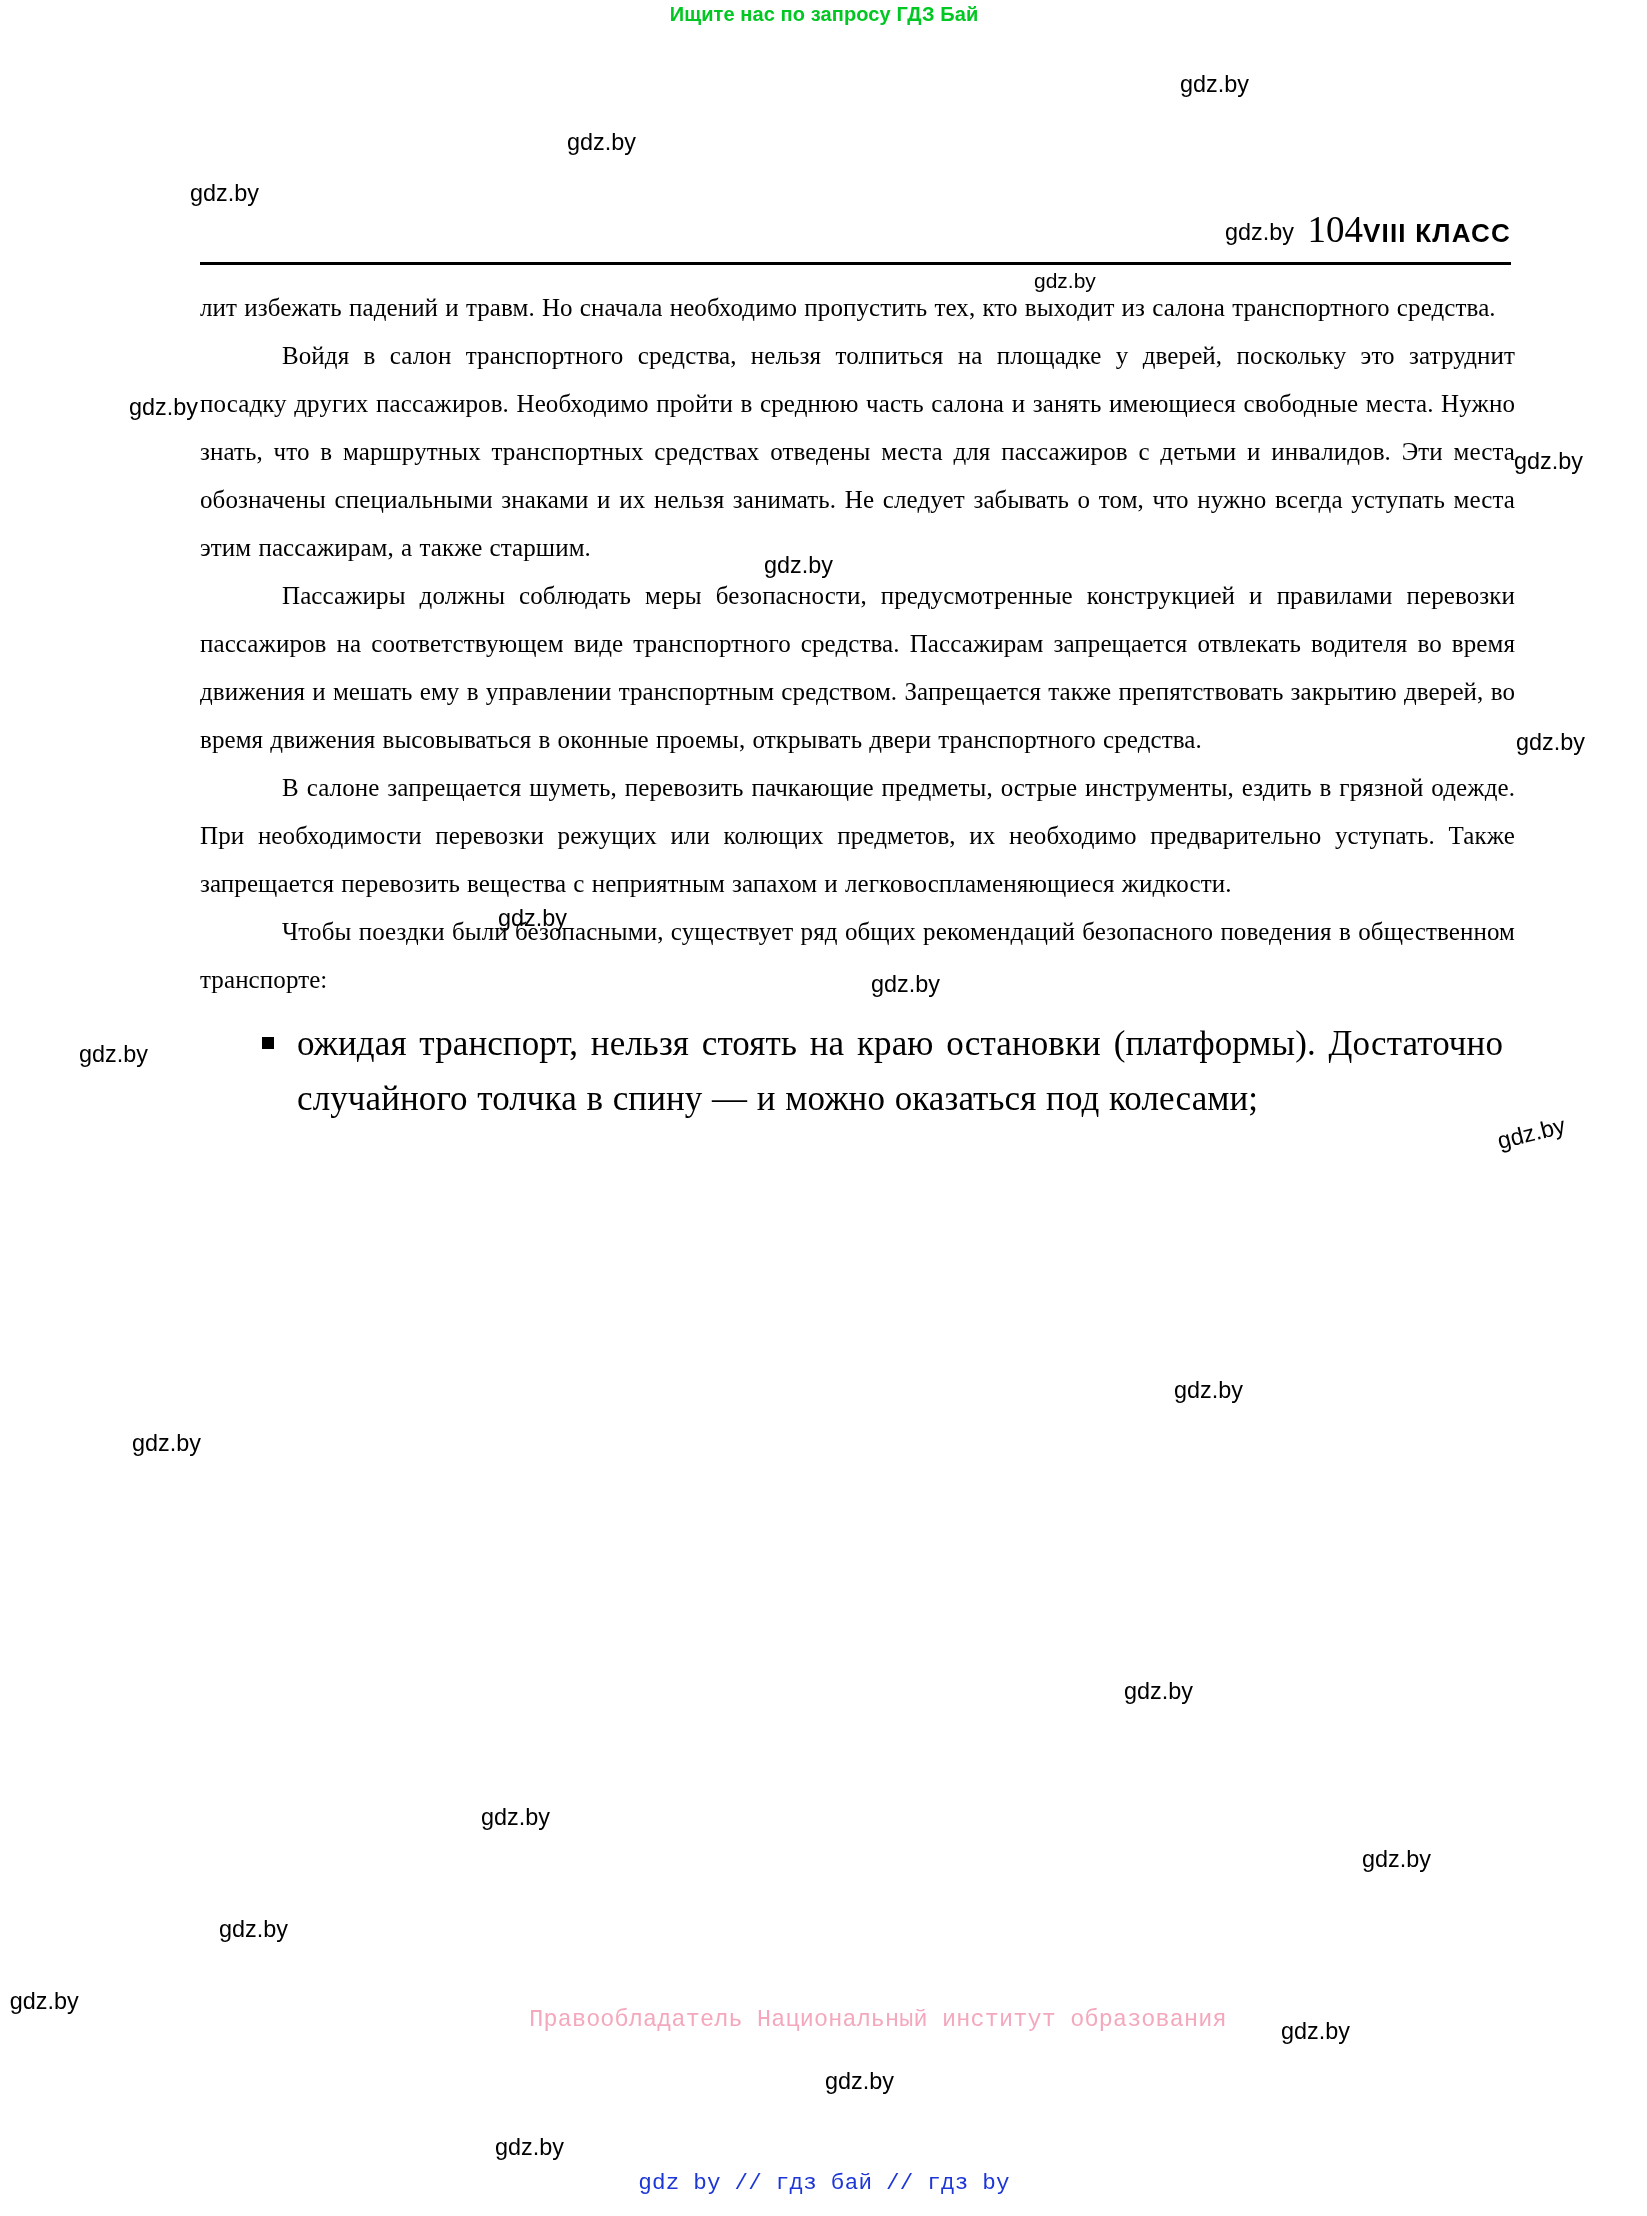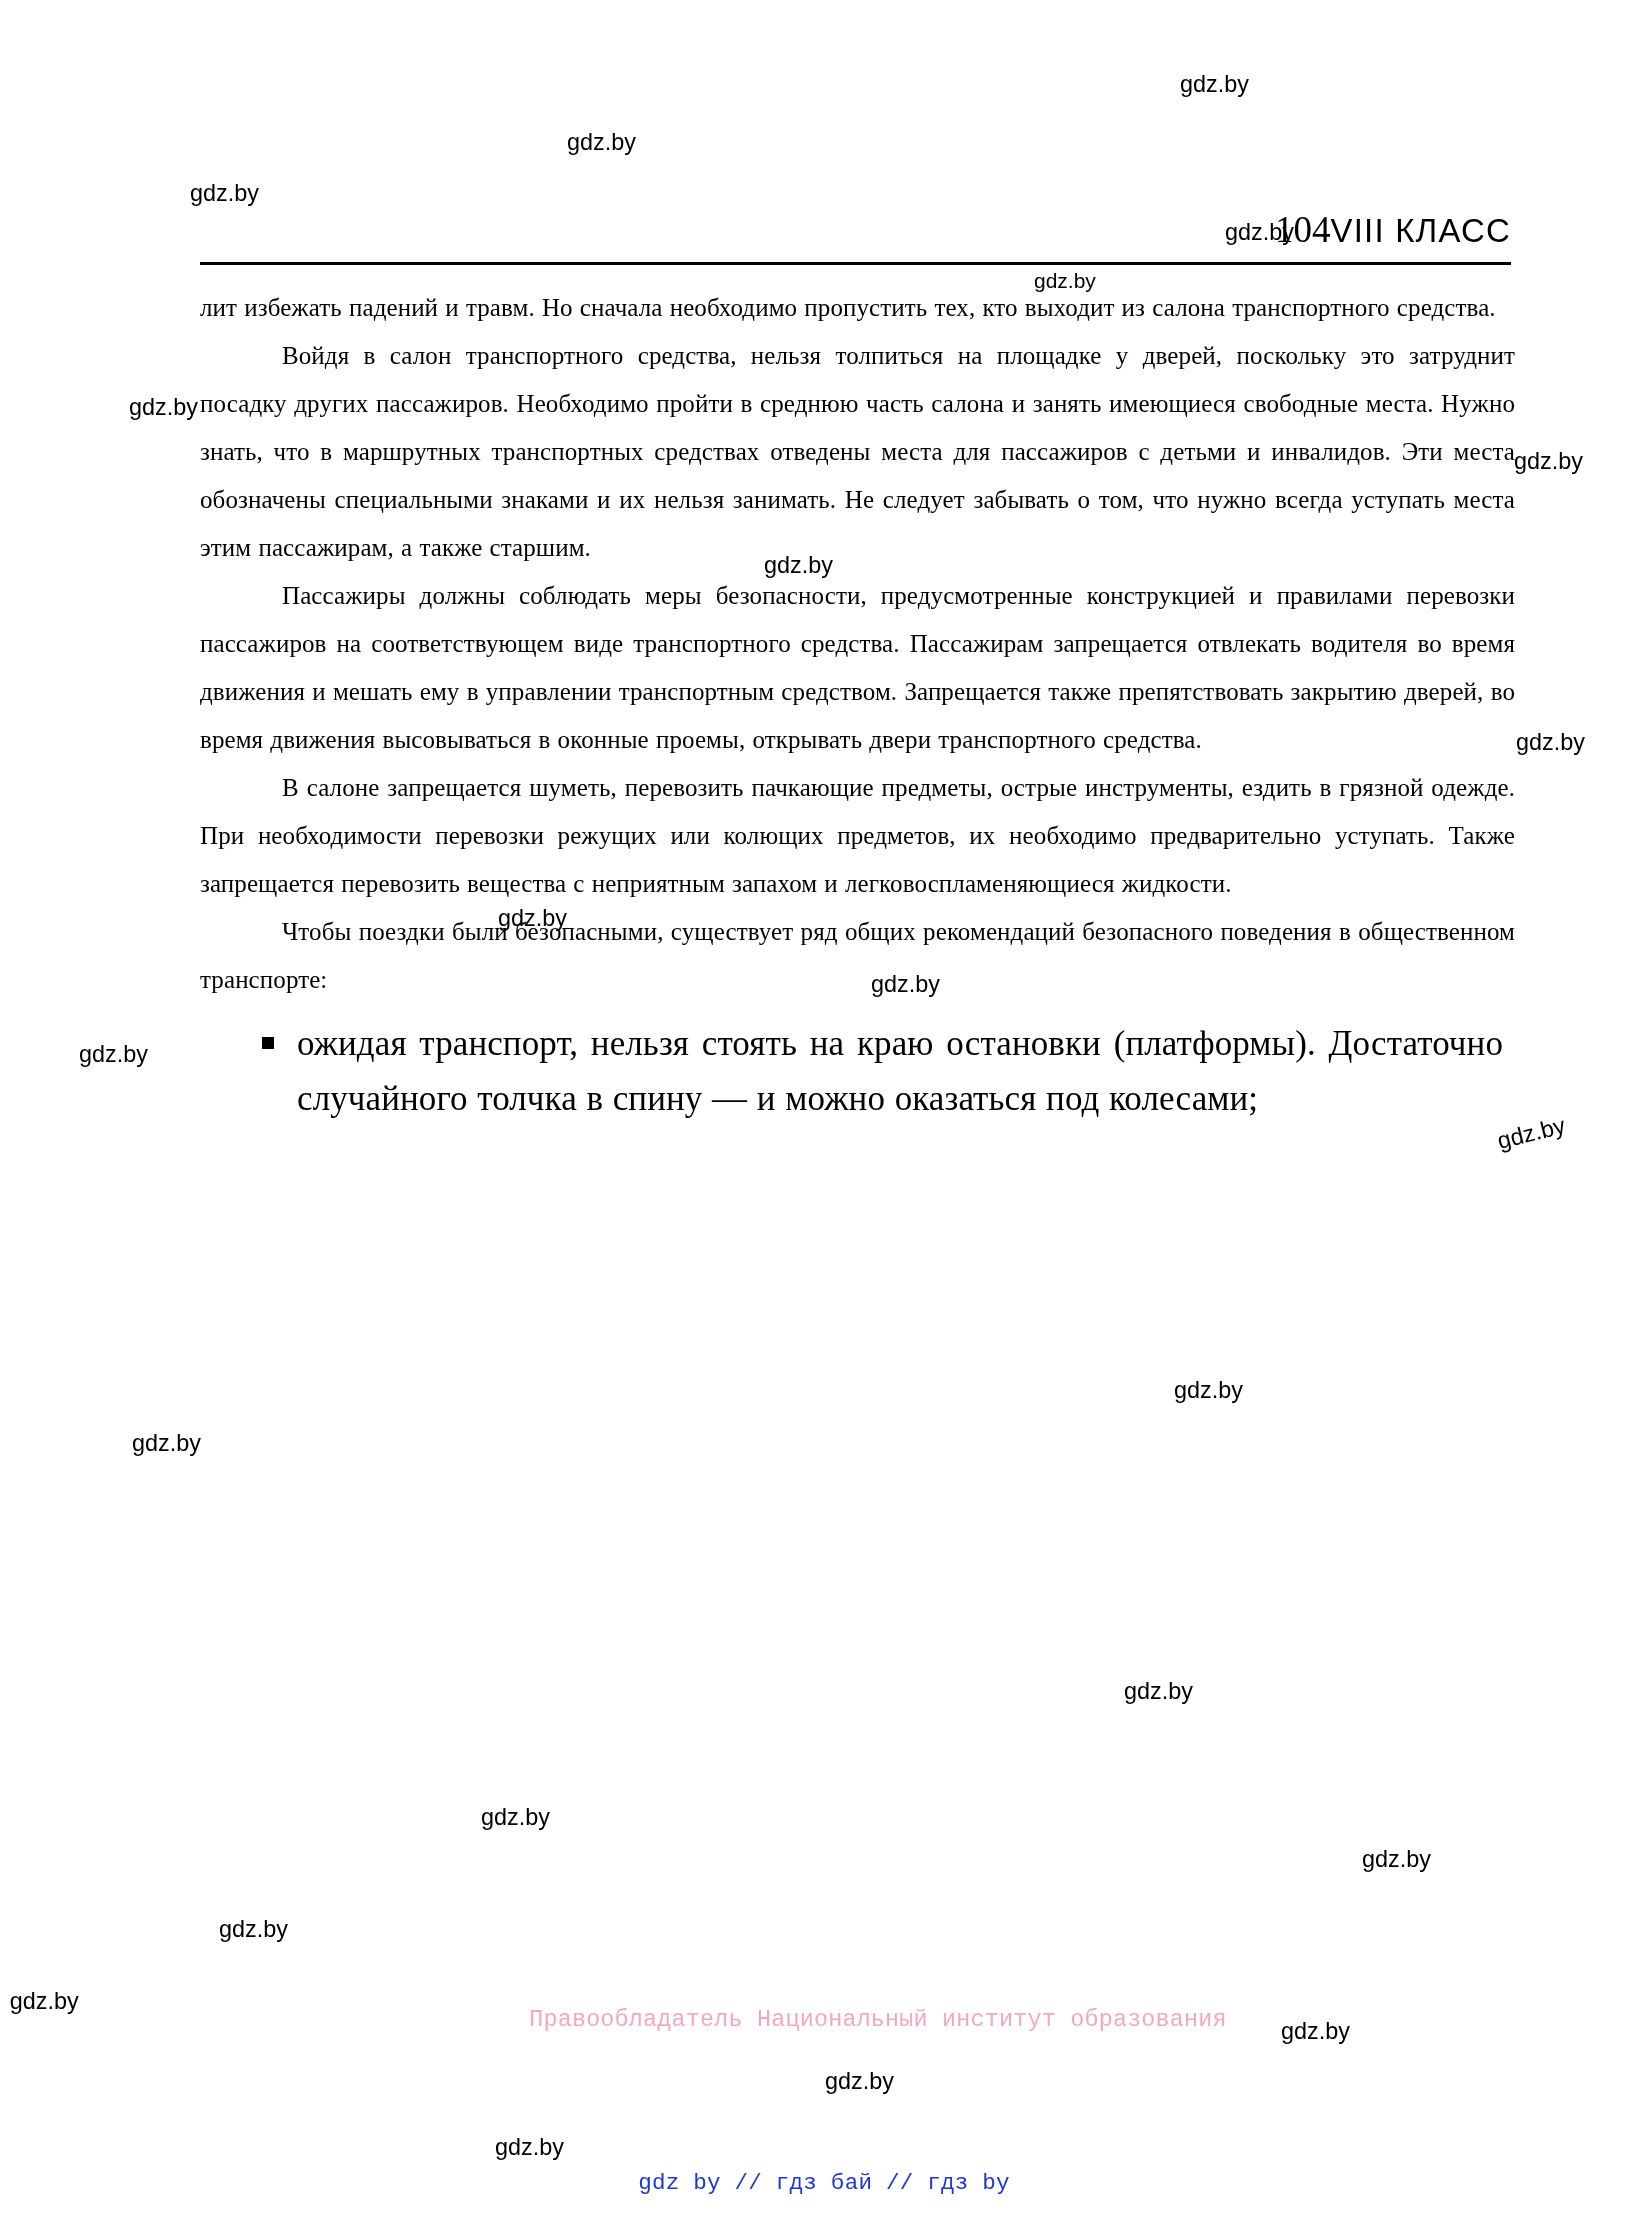--- a/index.html
+++ b/index.html
@@ -42,22 +42,22 @@
     justify-content: flex-end;
   }
   .folio {
     font-family: "Liberation Serif", "DejaVu Serif", serif;
     font-size: 37px;
     line-height: 1;
     color: #000;
   }
   .head-class {
     font-family: "Liberation Sans", "DejaVu Sans", sans-serif;
-    font-size: 33px;
-    font-weight: 400;
+    font-size: 26px;
+    font-weight: 700;
     letter-spacing: 1.2px;
     color: #000;
   }
   .head-rule {
     position: absolute;
     left: 200px;
     top: 262px;
     width: 1311px;
     height: 3.2px;
     background: #000;
@@ -147,20 +147,21 @@
     font-family: "Liberation Sans", "DejaVu Sans", sans-serif;
     white-space: nowrap;
     pointer-events: none;
   }
 </style>
 </head>
 <body>
 
 <div class="page">
 
+  <div class="promo-banner">Ищите нас по запросу ГДЗ Бай</div>
 
   <div class="running-head">
     <span class="folio">104</span>
     <span class="head-class">VIII КЛАСС</span>
   </div>
   <div class="head-rule"></div>
 
   <div class="body-col" id="body-col">
       <p class="para cont">лит избежать падений и травм. Но сначала необходимо пропустить тех, кто выходит из салона транспортного средства.</p>
       <p class="para">Войдя в салон транспортного средства, нельзя толпиться на площадке у дверей, поскольку это затруднит посадку других пассажиров. Необходимо пройти в среднюю часть салона и занять имеющиеся свободные места. Нужно знать, что в маршрутных транспортных средствах отведены места для пассажиров с детьми и инвалидов. Эти места обозначены специальными знаками и их нельзя занимать. Не следует забывать о том, что нужно всегда уступать места этим пассажирам, а также старшим.</p>

